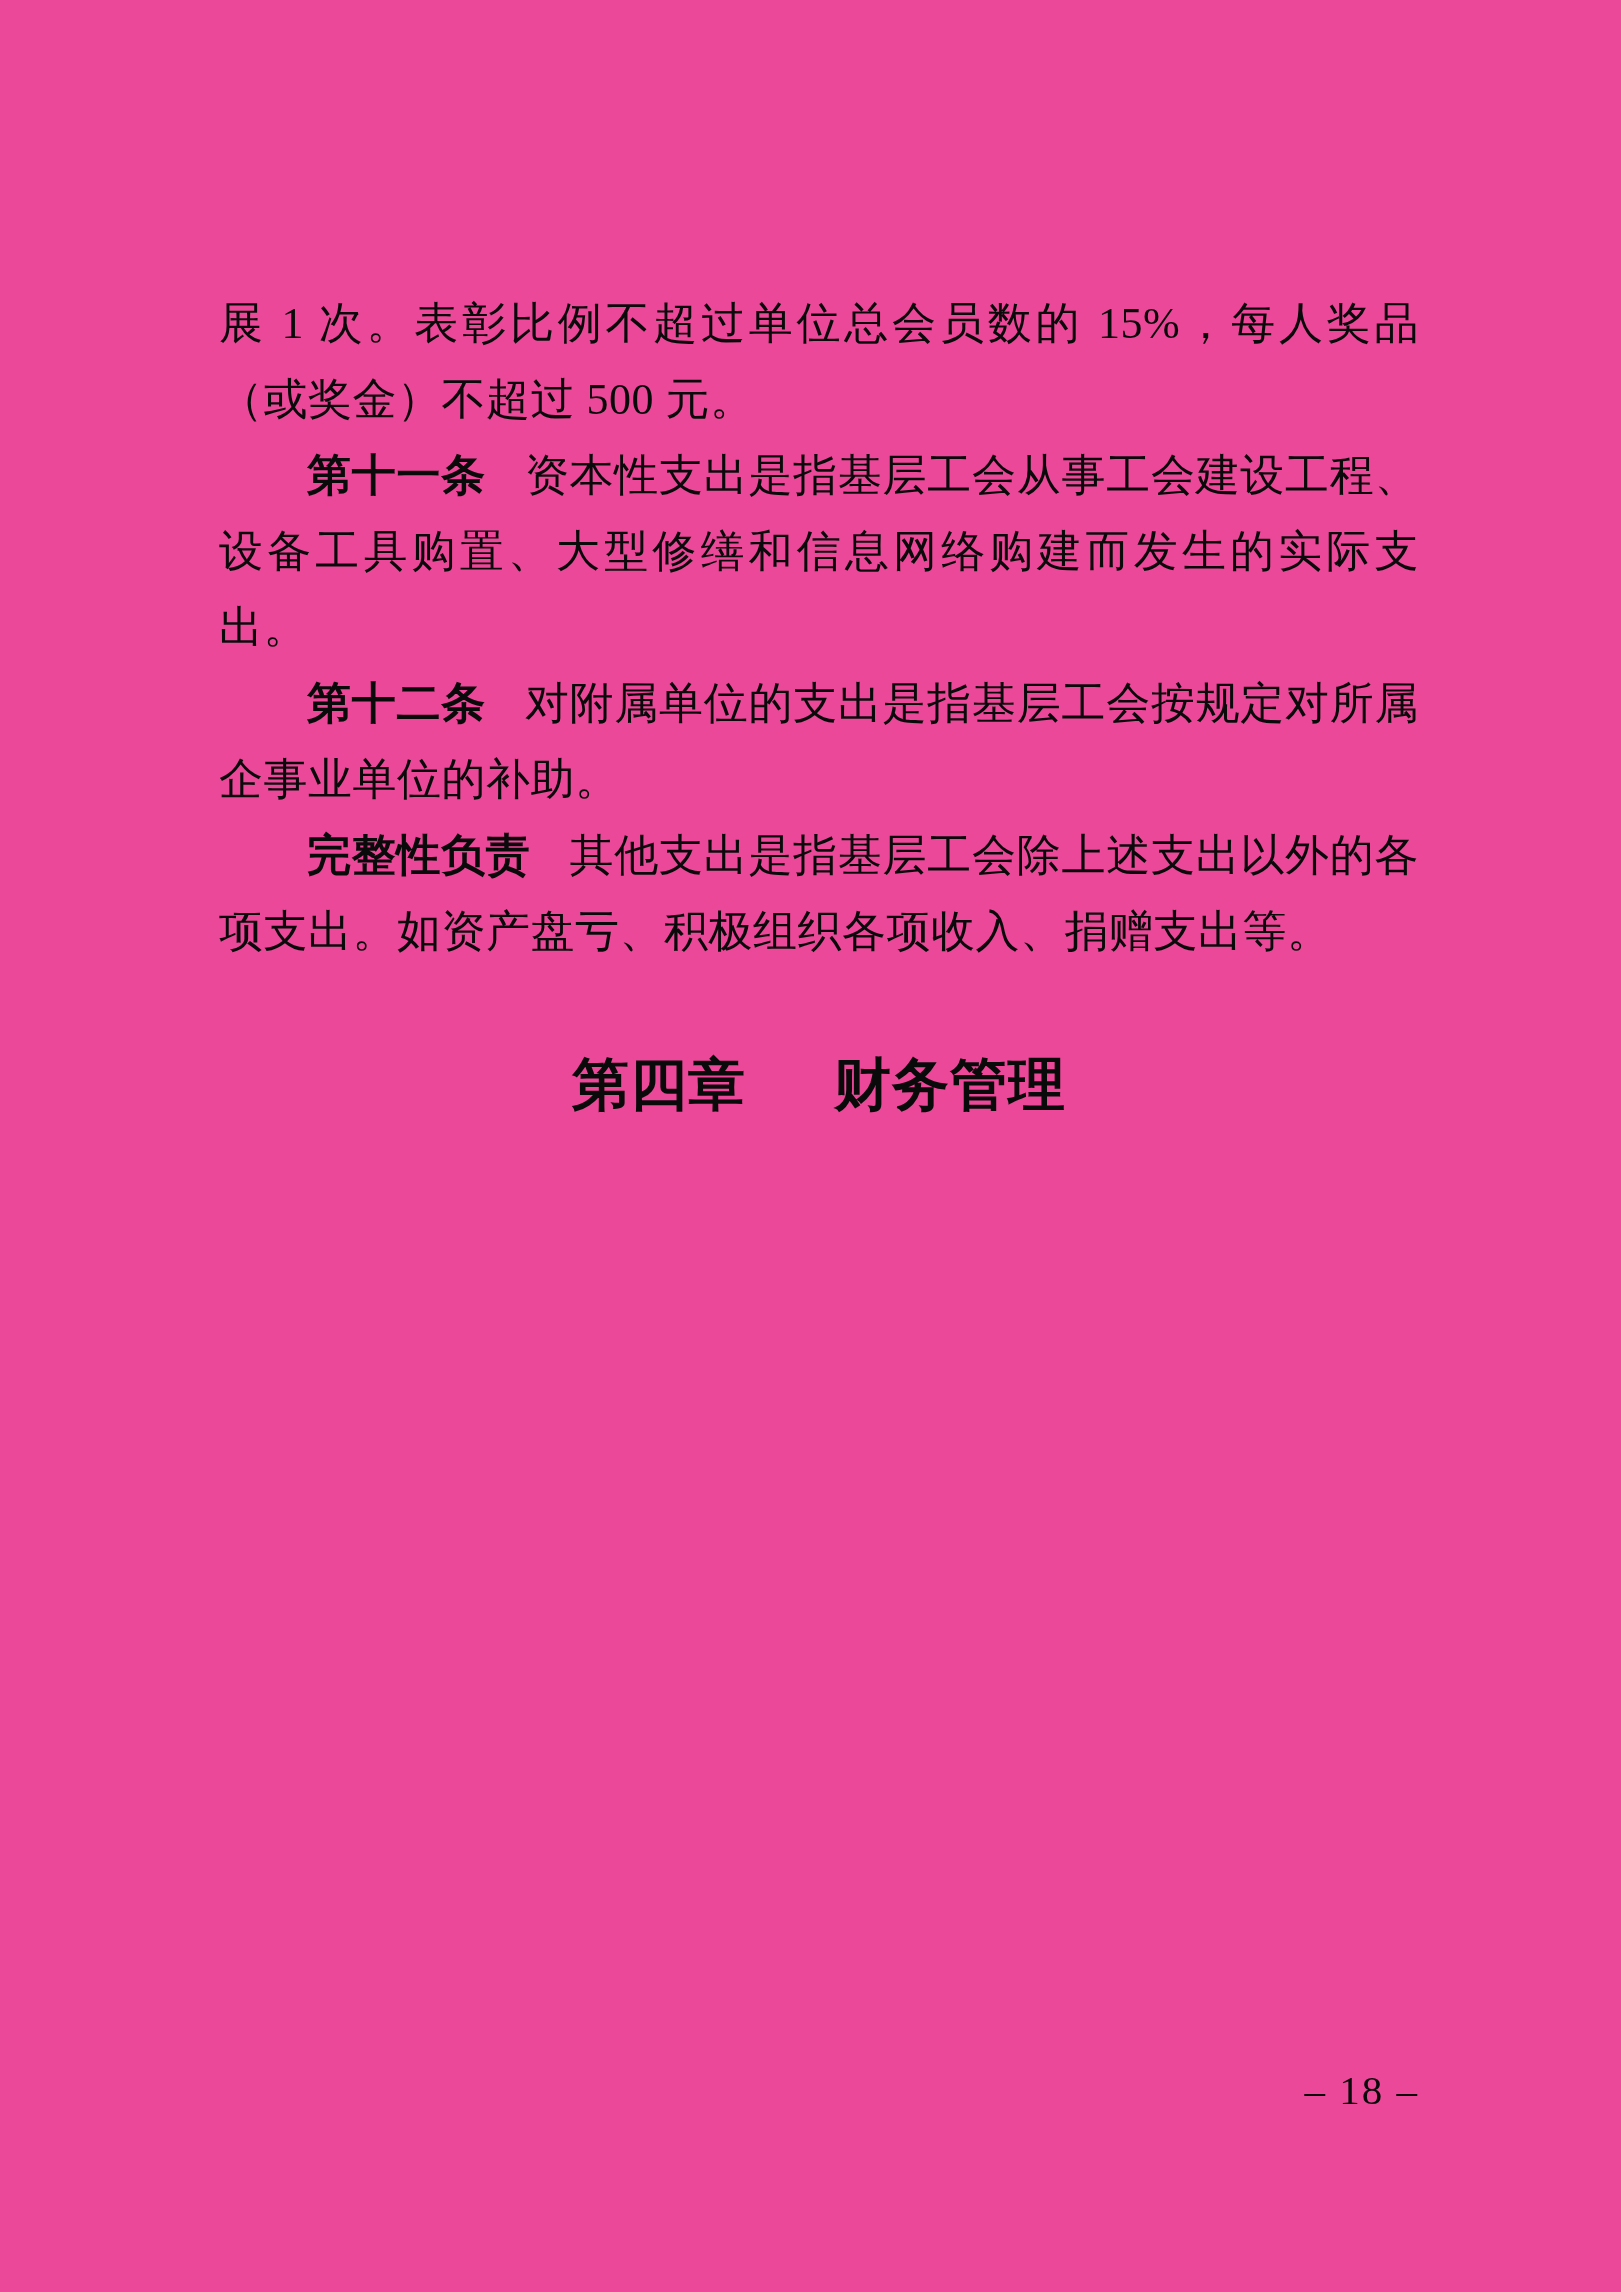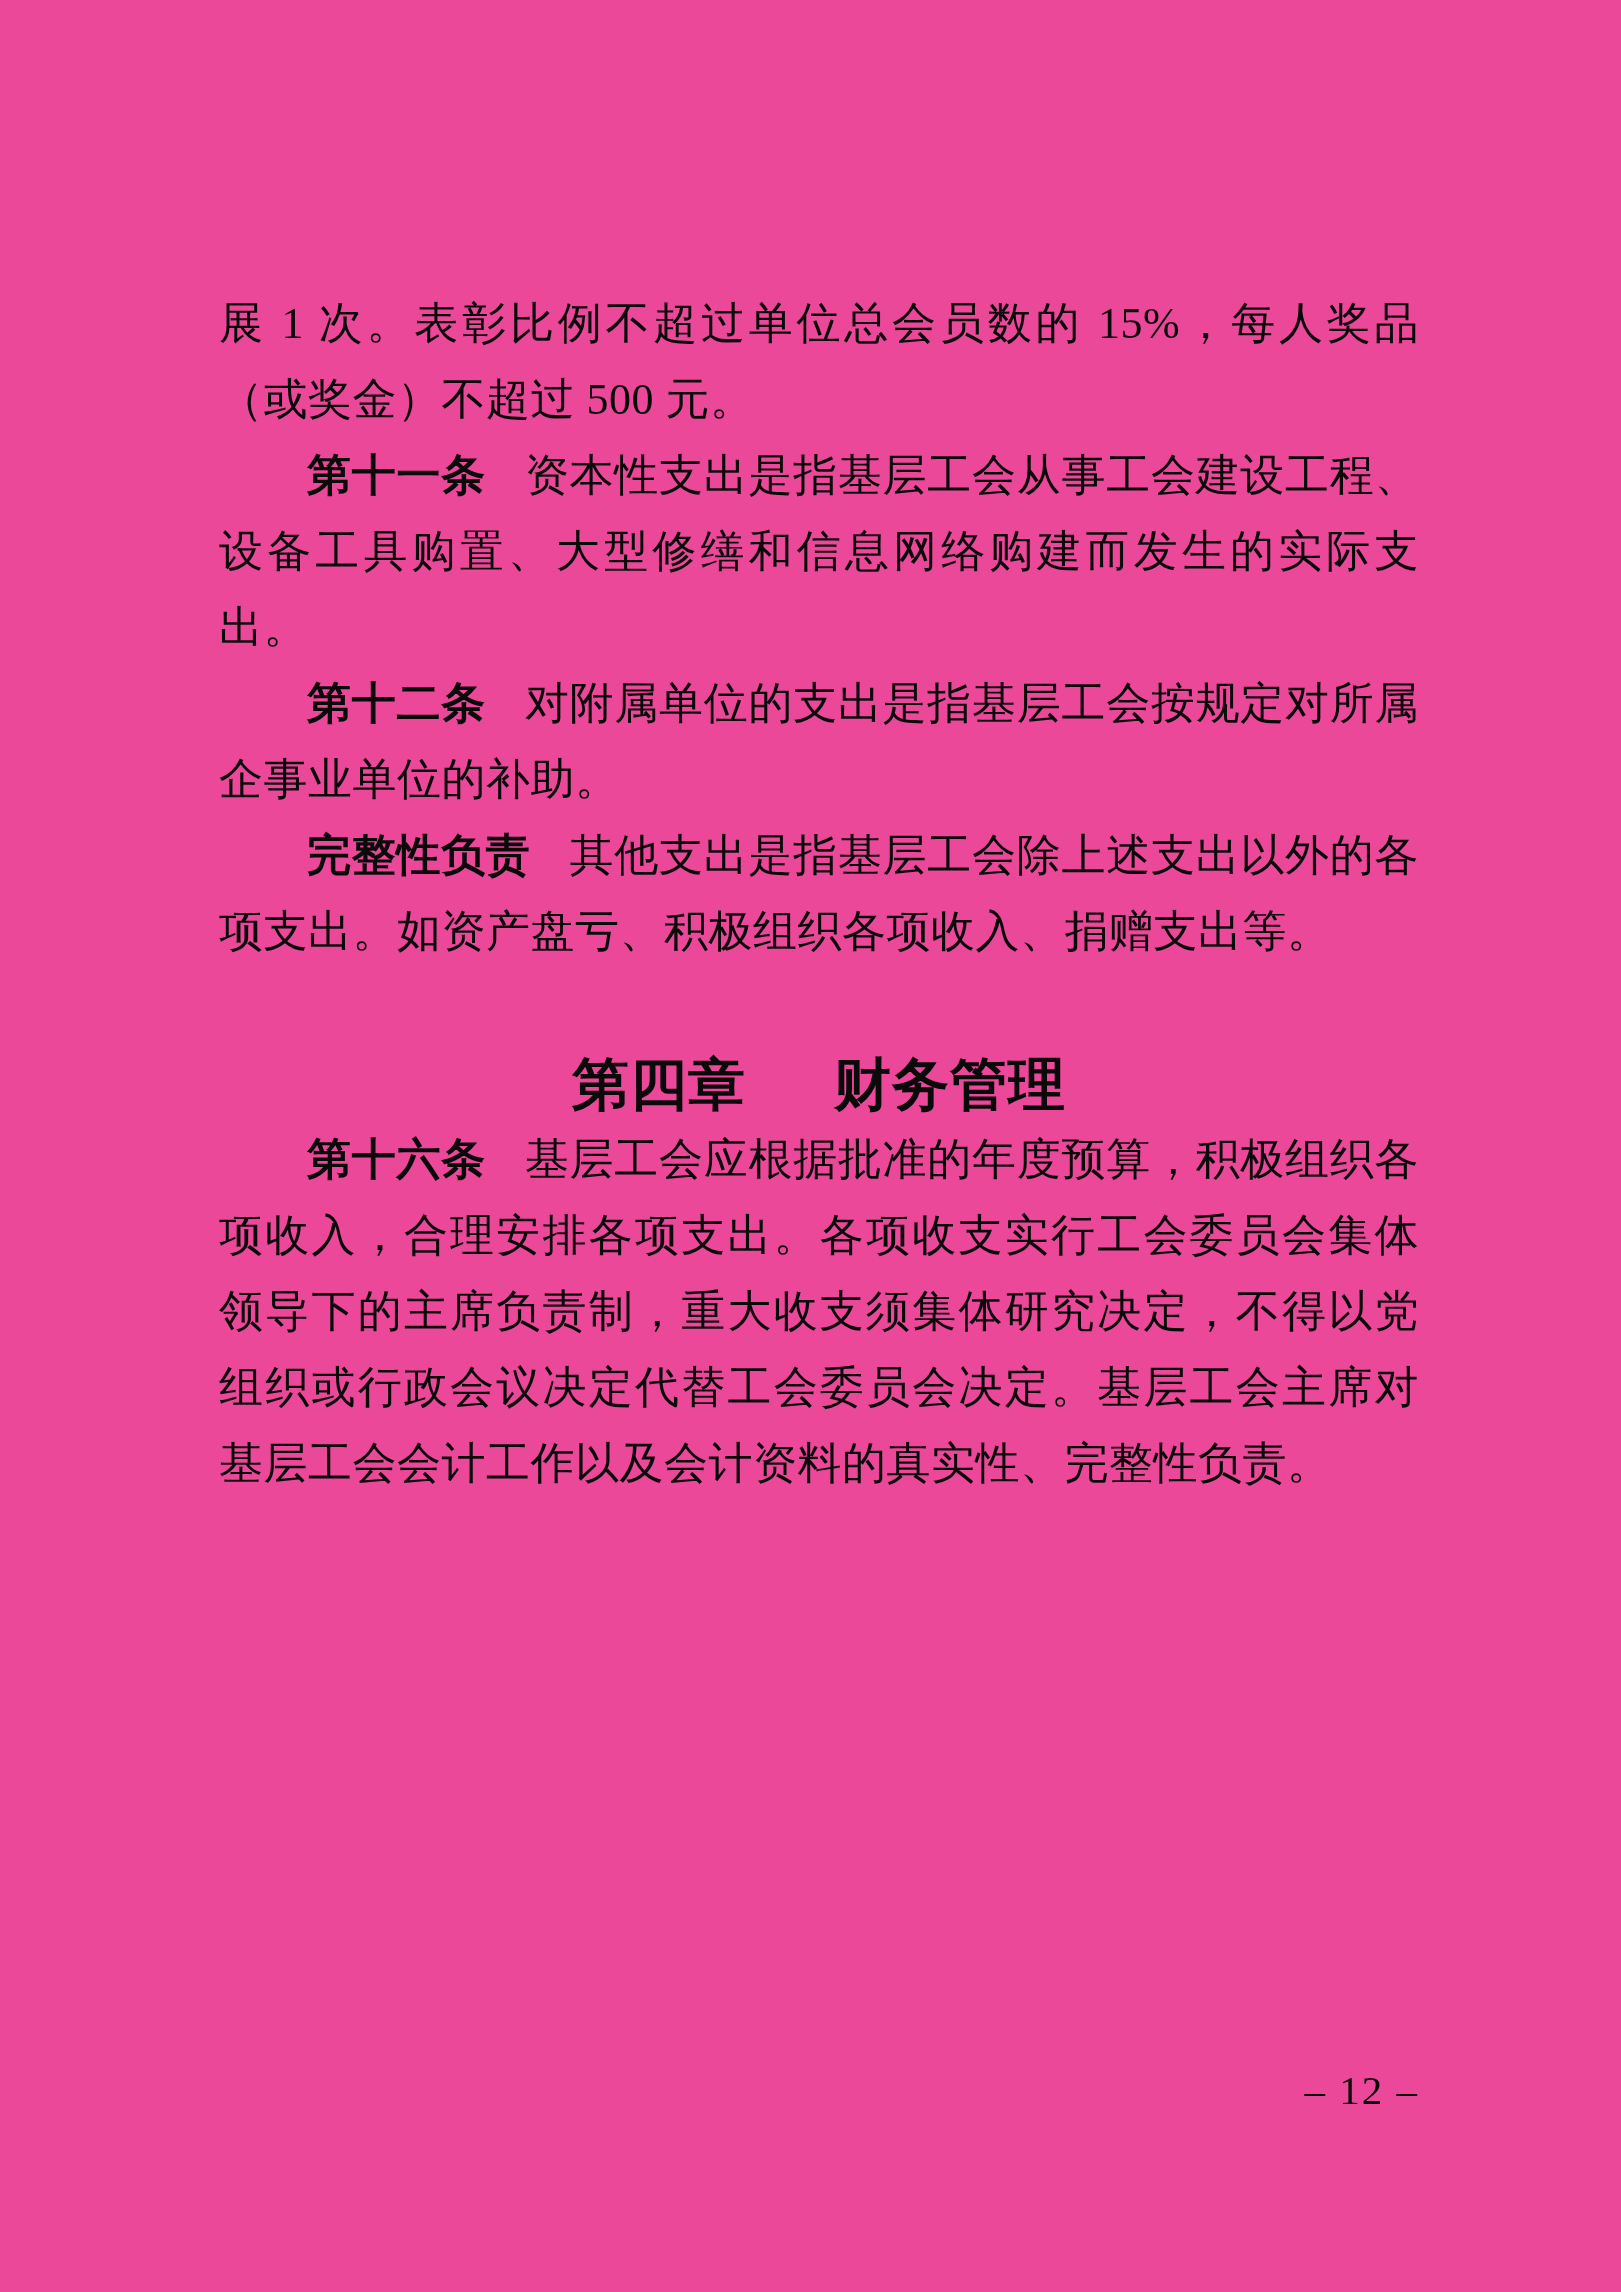--- a/index.html
+++ b/index.html
@@ -76,19 +76,18 @@
     <p class="para"><b class="term">第十一条</b><span>资本性支出是指基层工会从事工会建设工程、设备工具购置、大型修缮和信息网络购建而发生的实际支出。</span></p>
 
     <p class="para"><b class="term">第十二条</b><span>对附属单位的支出是指基层工会按规定对所属企事业单位的补助。</span></p>
 
     <p class="para"><b class="term">完整性负责</b><span>其他支出是指基层工会除上述支出以外的各项支出。如资产盘亏、积极组织各项收入、捐赠支出等。</span></p>
 
 
     <h2 class="chapter"><span>第四章</span><span class="hgap"></span><span>财务管理</span></h2>
 
 
-    <p class="para"><b class="term">第十六条</b><span>基层工会应根据批准的年度预算，积极组织各项收入，合理安排各项支出。各项收支实行工会委员会集体领导下的主席负责制，重大收支须集体研究决定，不得以党组织或行政会议决定代替工会委员会决定。基层工会主席对基层工会会计工作以及会计资料的真实性、完整性负责。</span></p>
 
   </div>
 
-  <div class="folio">– 12 –</div>
+  <div class="folio">– 18 –</div>
 </div>
 
 
 </body></html>

